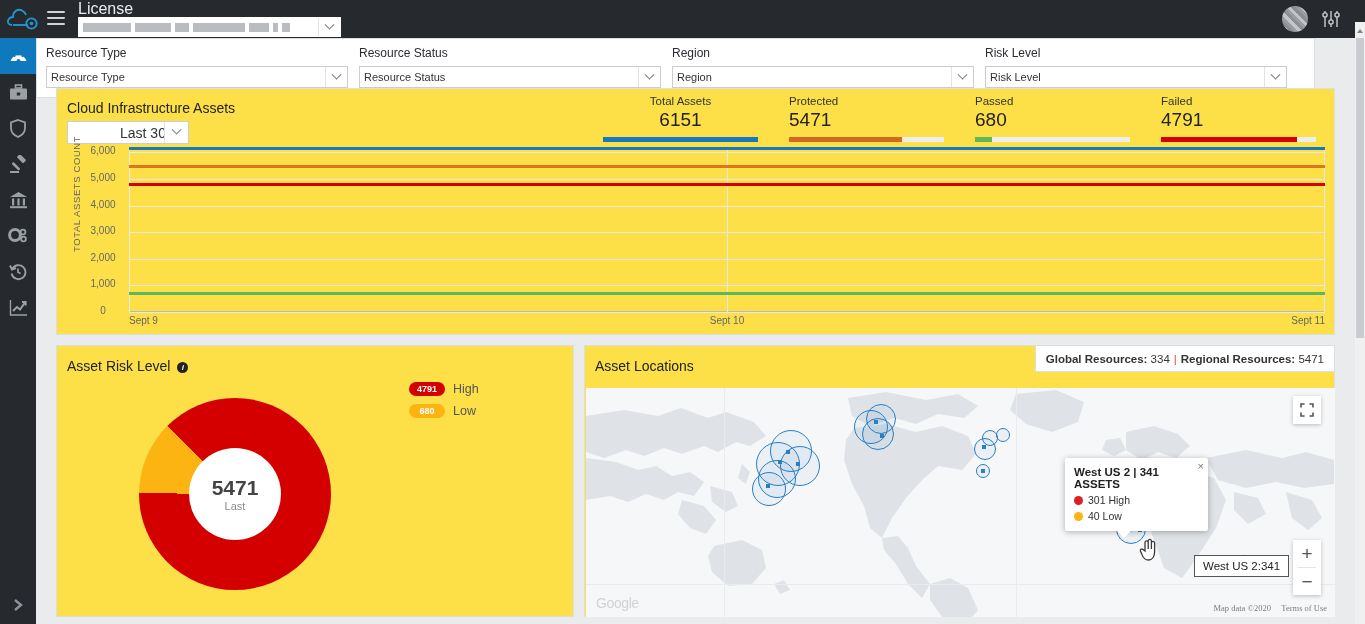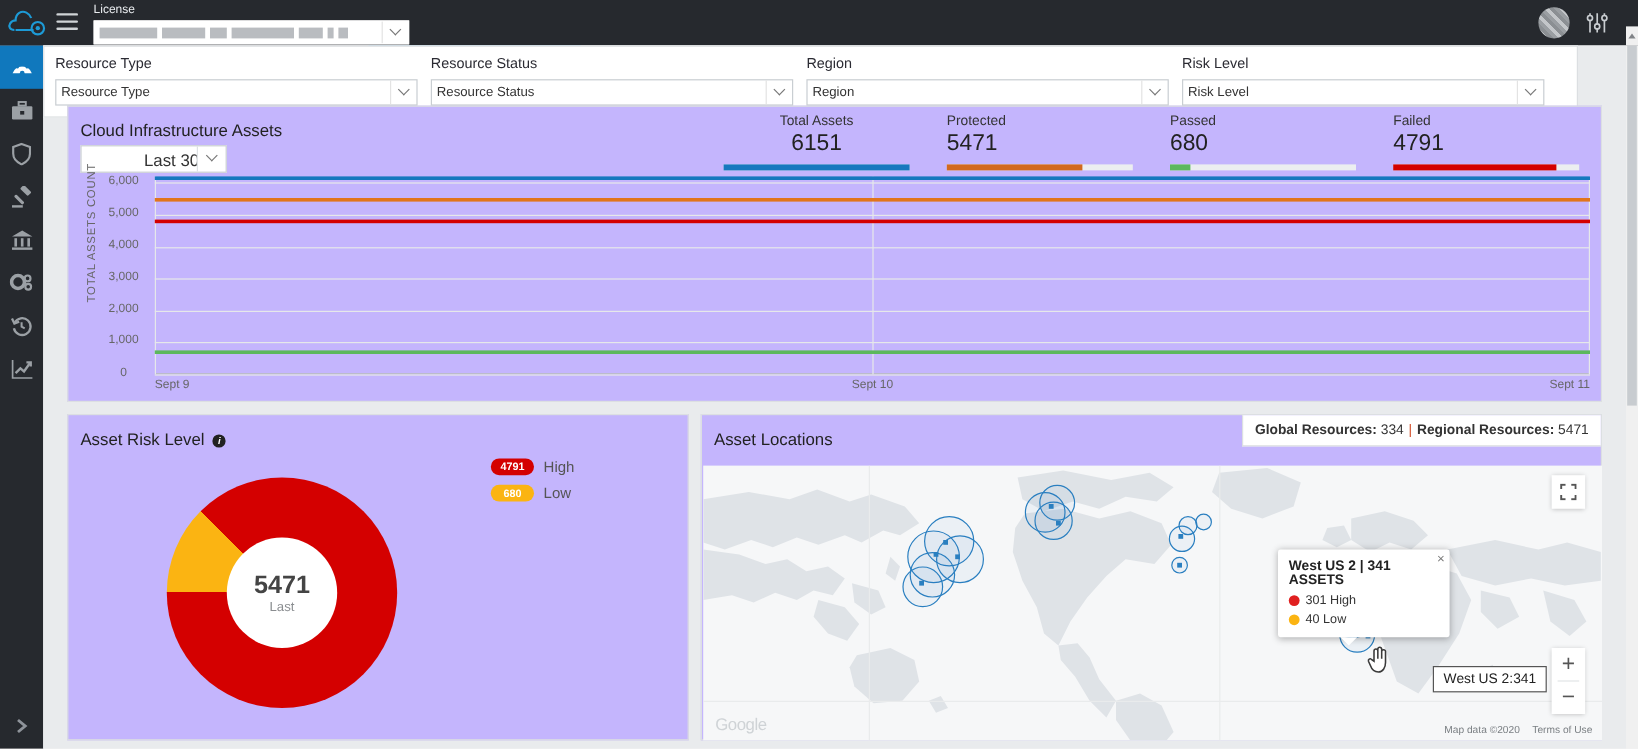--- a/index.html
+++ b/index.html
@@ -15,21 +15,21 @@
   .topbar {
     position: absolute; left: 0; top: 0; width: 1365px; height: 38px;
     background: #26292e; display: flex; align-items: flex-end;
   }
   .logo-cloud { position: absolute; left: 6px; top: 6px; width: 36px; height: 26px; }
   .hamburger { position: absolute; left: 47px; top: 11px; width: 18px; height: 14px;
                display: flex; flex-direction: column; justify-content: space-between; cursor: pointer; }
   .hamburger span { display: block; height: 2px; background: #cfd3d6; border-radius: 1px; }
 
   .field-group { position: absolute; top: 2px; }
-  .field-label { font-size: 10px; color: #e9ecef; line-height: 14px; margin-bottom: 1px; }
+  .field-label { font-size: 16px; color: #e9ecef; line-height: 14px; margin-bottom: 1px; }
   .select-shell {
     display: flex; height: 20px; background: #fff; border: 1px solid #fff;
     align-items: stretch; position: relative;
   }
   .select-shell.focused { border: 2px solid #1a8cd8; height: 22px; }
   .select-value { flex: 1; display: flex; align-items: center; padding: 0 4px;
                   font-size: 11px; color: #333; overflow: hidden; white-space: nowrap; }
   .select-arrow { width: 22px; border-left: 1px solid #e3e3e3; display: flex;
                   align-items: center; justify-content: center; }
   .caret { width: 7px; height: 7px; border-right: 1.4px solid #777; border-bottom: 1.4px solid #777;
@@ -63,21 +63,21 @@
   .tab { position: absolute; top: 0; height: 39px; display: flex; align-items: center;
          font-size: 13px; cursor: pointer; padding: 0 14px; }
   .tab.link { color: #1f8ad4; }
   .tab.active { background: #e6e8ea; border-top: 3px solid #1078bd;
                 border-left: 1px solid #d2d6d9; border-right: 1px solid #d2d6d9;
                 color: #222; font-weight: bold; }
   .tab .preview { font-size: 10.5px; font-weight: normal; color: #333; margin-left: 5px; }
   .last-scan { position: absolute; right: 18px; top: 12px; font-size: 11.5px; color: #333; }
 
   
-  .card { position: absolute; background: #c4b5fd; border: 1px solid #dcdfe2; }
+  .card { position: absolute; background: #fde047; border: 1px solid #dcdfe2; }
   .card-title { font-size: 14px; color: #222; }
 
   
   #assets-card { left: 20px; top: 50px; width: 1279px; height: 247px; }
   .assets-title { position: absolute; left: 10px; top: 11px; }
   .range-select { position: absolute; left: 10px; top: 32px; width: 122px; height: 23px;
                   border: 1px solid #c9ced2; background: #fff; display: flex; align-items: stretch; cursor: pointer; }
   .range-select .select-value { font-size: 14px; color: #333; margin-left: 48px; }
   .range-select .select-arrow { width: 24px; border-left: 1px solid #dde1e4; }
 
@@ -131,21 +131,21 @@
   .map-area { position: absolute; left: 1px; top: 42px; width: 749px; height: 229px;
               background: #f6f7f8; overflow: hidden; }
   .map-svg { position: absolute; left: 0; top: 0; }
   .map-grid-v { position: absolute; top: 0; width: 1px; height: 229px; background: #e9ebec; }
   .map-grid-h { position: absolute; left: 0; width: 100%; height: 1px; background: #e9ebec; }
   .marker { position: absolute; border: 1px solid #2a7fc0; border-radius: 50%; background: rgba(42,127,192,.05); }
   .marker-dot { position: absolute; width: 4px; height: 4px; background: #2a7fc0; }
   .google-wm { position: absolute; left: 10px; bottom: 6px; font-size: 14px; color: #cfd3d6;
                font-family: "Liberation Sans", sans-serif; letter-spacing: -.4px; }
   .map-credit { position: absolute; right: 8px; bottom: 4px; font-size: 8.5px; color: #7a7f83; }
-  .map-credit span { margin-left: 8px; }
+  .map-credit span { margin-left: 8px; font-family: Liberation Serif, serif; }
   .fullscreen-btn { position: absolute; right: 14px; top: 8px; width: 28px; height: 28px; background: #fff;
                     box-shadow: 0 1px 4px rgba(0,0,0,.25); display: flex; align-items: center;
                     justify-content: center; cursor: pointer; }
   .zoom-ctrl { position: absolute; right: 14px; bottom: 22px; width: 28px; background: #fff;
                box-shadow: 0 1px 4px rgba(0,0,0,.25); }
   .zoom-btn { height: 27px; display: flex; align-items: center; justify-content: center;
               font-size: 19px; color: #555; cursor: pointer; }
   .zoom-div { height: 1px; background: #e2e4e6; margin: 0 5px; }
 
   .info-popup { position: absolute; left: 479px; top: 70px; width: 143px; background: #fff;

